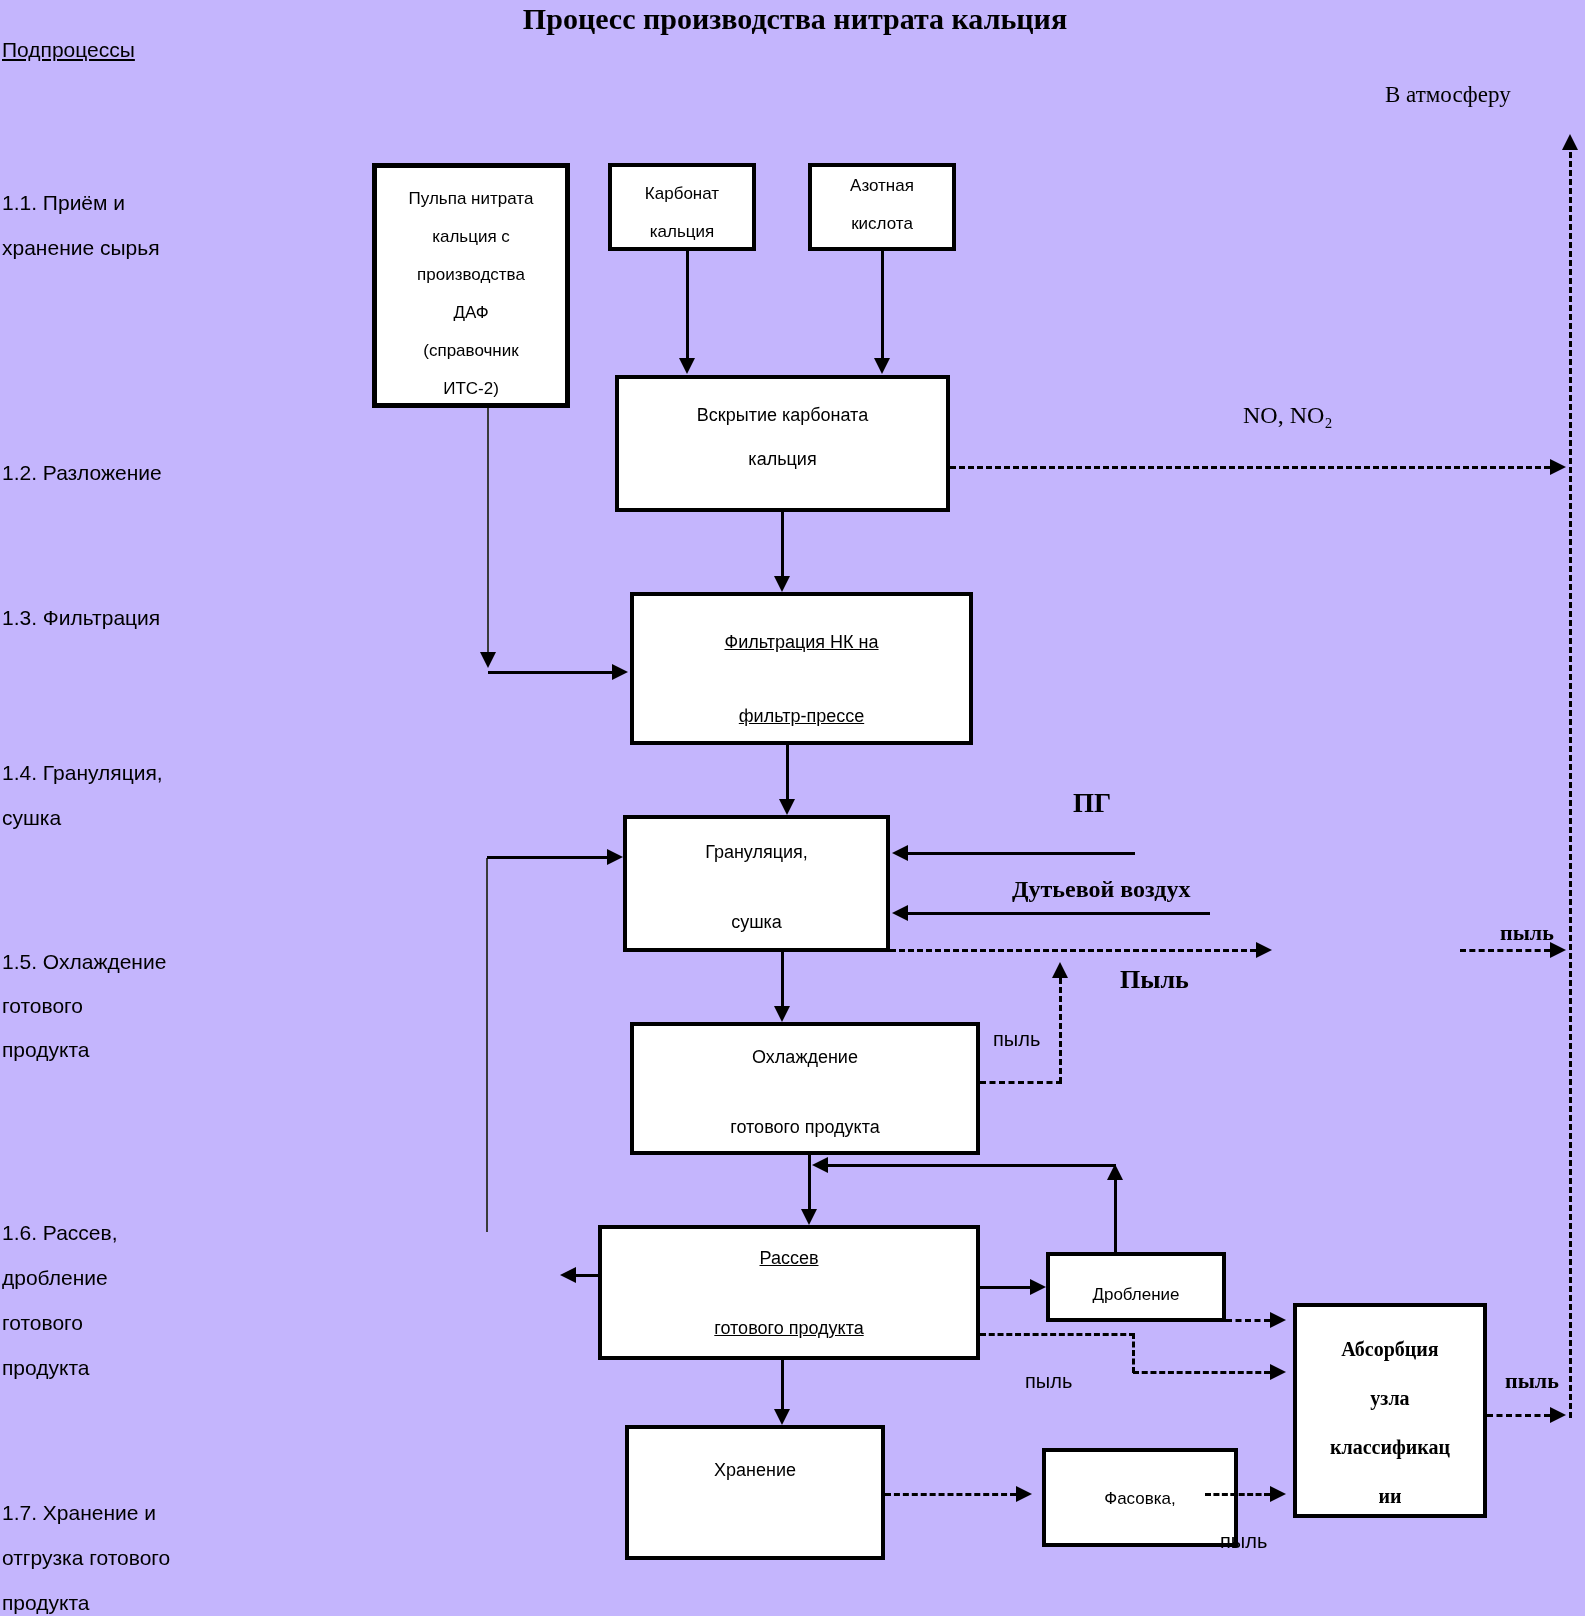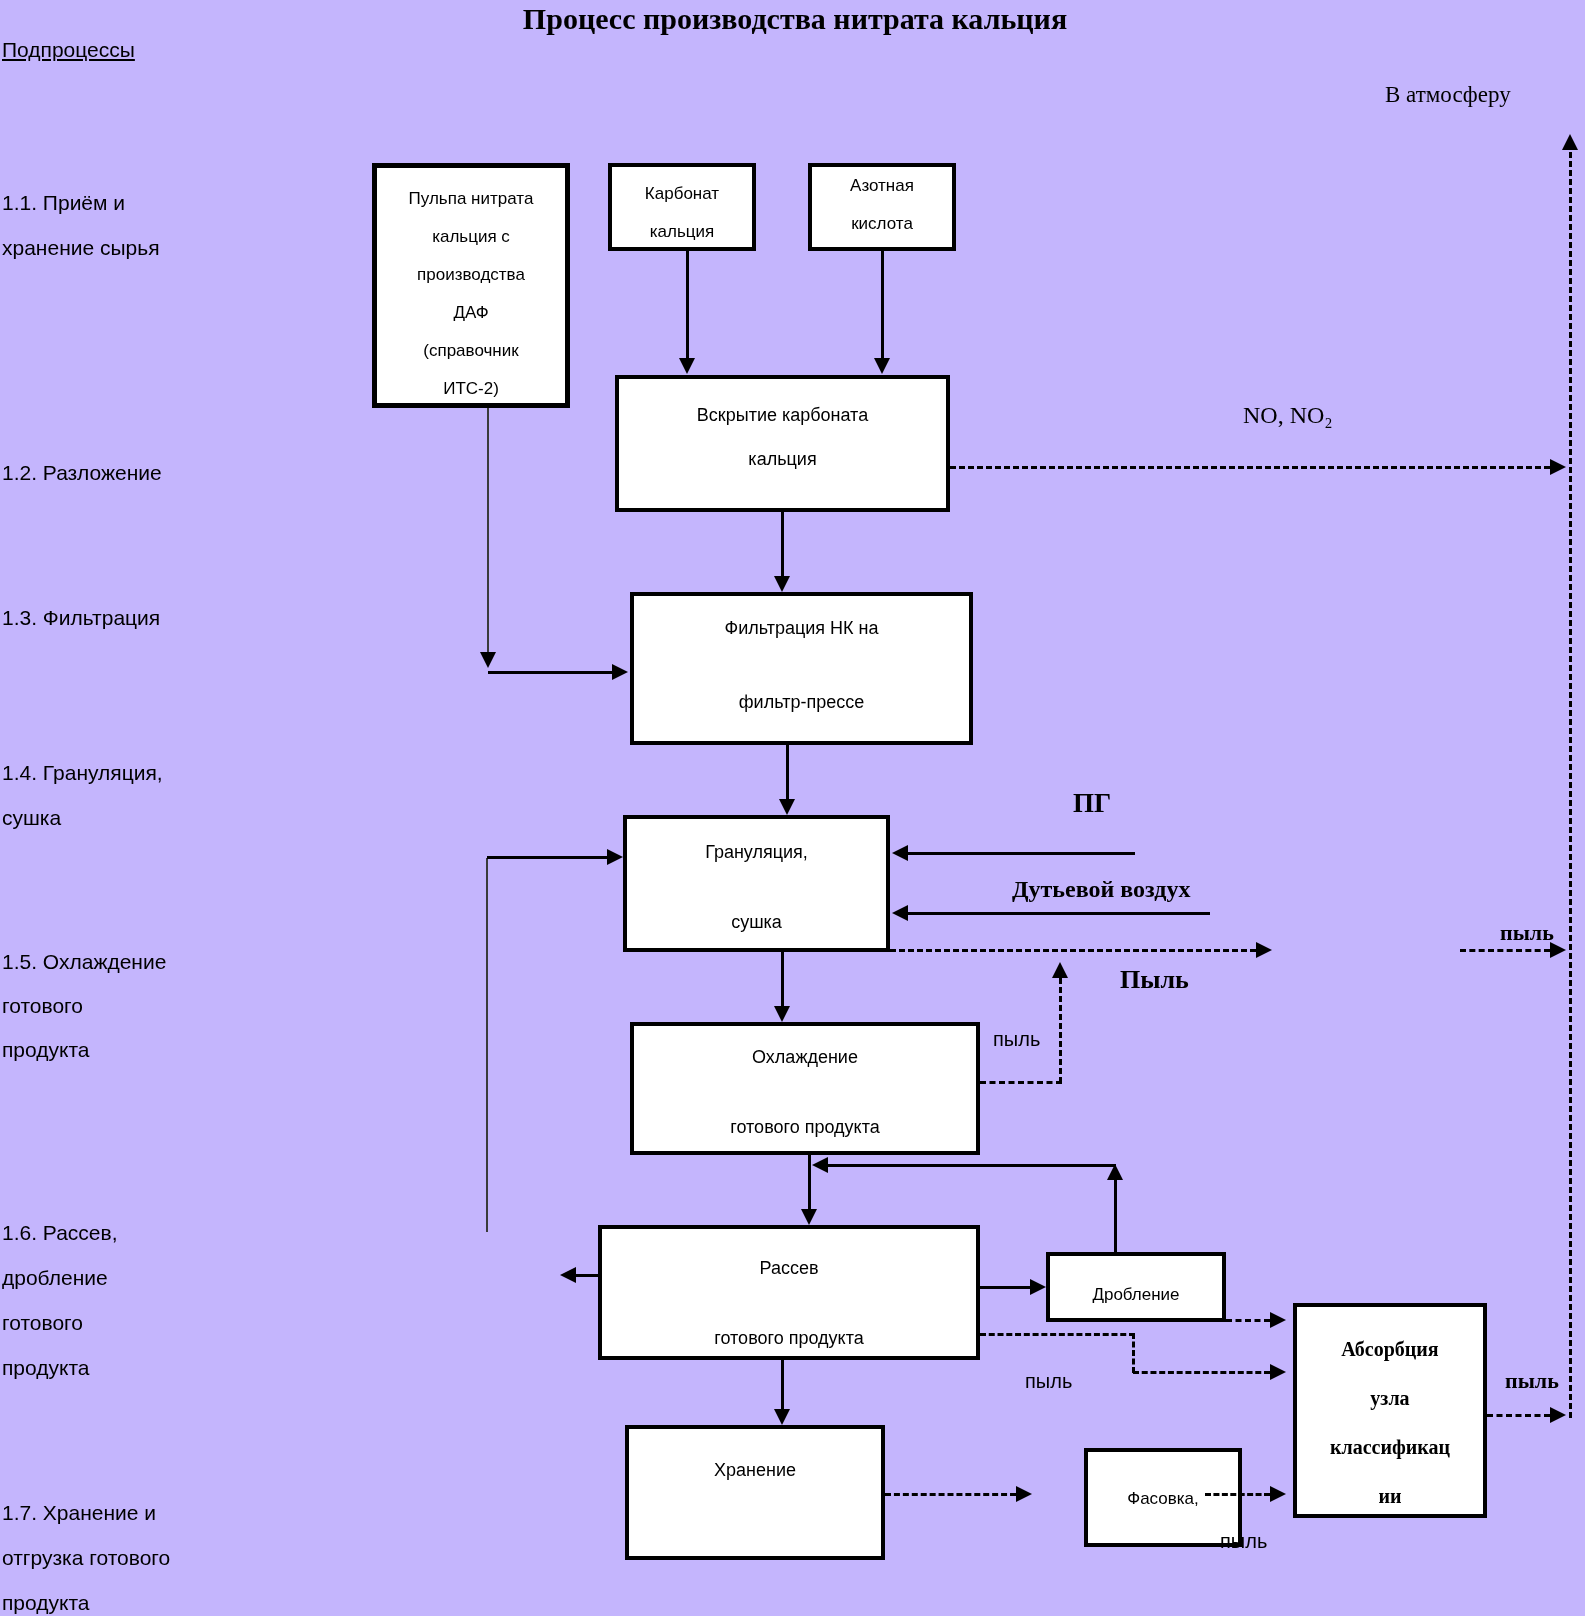--- a/index.html
+++ b/index.html
@@ -78,46 +78,46 @@
   </div>
   <div class="box" style="left:808px;top:163px;width:148px;height:88px;">
     <span class="box-text" style="padding-top:0;line-height:38px;font-size:17px;">Азотная
 кислота</span>
   </div>
   <div class="box" style="left:615px;top:375px;width:335px;height:137px;">
     <span class="box-text" style="padding-top:14px;line-height:44px;">Вскрытие карбоната
 кальция</span>
   </div>
   <div class="box" style="left:630px;top:592px;width:343px;height:153px;">
-    <span class="box-text" style="padding-top:14px;line-height:37px;">Фильтрация НК на
+    <span class="box-text" style="padding-top:28px;line-height:37px;text-decoration:underline;">Фильтрация НК на
 
 фильтр-прессе</span>
   </div>
   <div class="box" style="left:623px;top:815px;width:267px;height:137px;">
     <span class="box-text" style="padding-top:16px;line-height:35px;">Грануляция,
 
 сушка</span>
   </div>
   <div class="box" style="left:630px;top:1022px;width:350px;height:133px;">
     <span class="box-text" style="padding-top:14px;line-height:35px;">Охлаждение
 
 готового продукта</span>
   </div>
   <div class="box" style="left:598px;top:1225px;width:382px;height:135px;">
-    <span class="box-text" style="padding-top:22px;line-height:35px;">Рассев
+    <span class="box-text" style="padding-top:12px;line-height:35px;text-decoration:underline;">Рассев
 
 готового продукта</span>
   </div>
   <div class="box" style="left:1046px;top:1252px;width:180px;height:70px;">
     <span class="box-text" style="padding-top:20px;font-size:17px;">Дробление</span>
   </div>
   <div class="box" style="left:625px;top:1425px;width:260px;height:135px;">
     <span class="box-text" style="padding-top:22px;">Хранение</span>
   </div>
-  <div class="box" style="left:1042px;top:1448px;width:158px;height:99px;margin-left:42px;">
+  <div class="box" style="left:1042px;top:1448px;width:196px;height:99px;">
     <span class="box-text" style="padding-top:28px;font-size:17px;">Фасовка,</span>
   </div>
   <div class="box" style="left:1293px;top:1303px;width:194px;height:215px;">
     <span class="box-text serifb" style="padding-top:18px;line-height:49px;font-size:20px;">Абсорбция
 узла
 классификац
 ии</span>
   </div>
 
   <div class="flabel serifb" style="left:1243px;top:402px;font-size:24px;font-weight:normal;">NO, NO₂</div>

